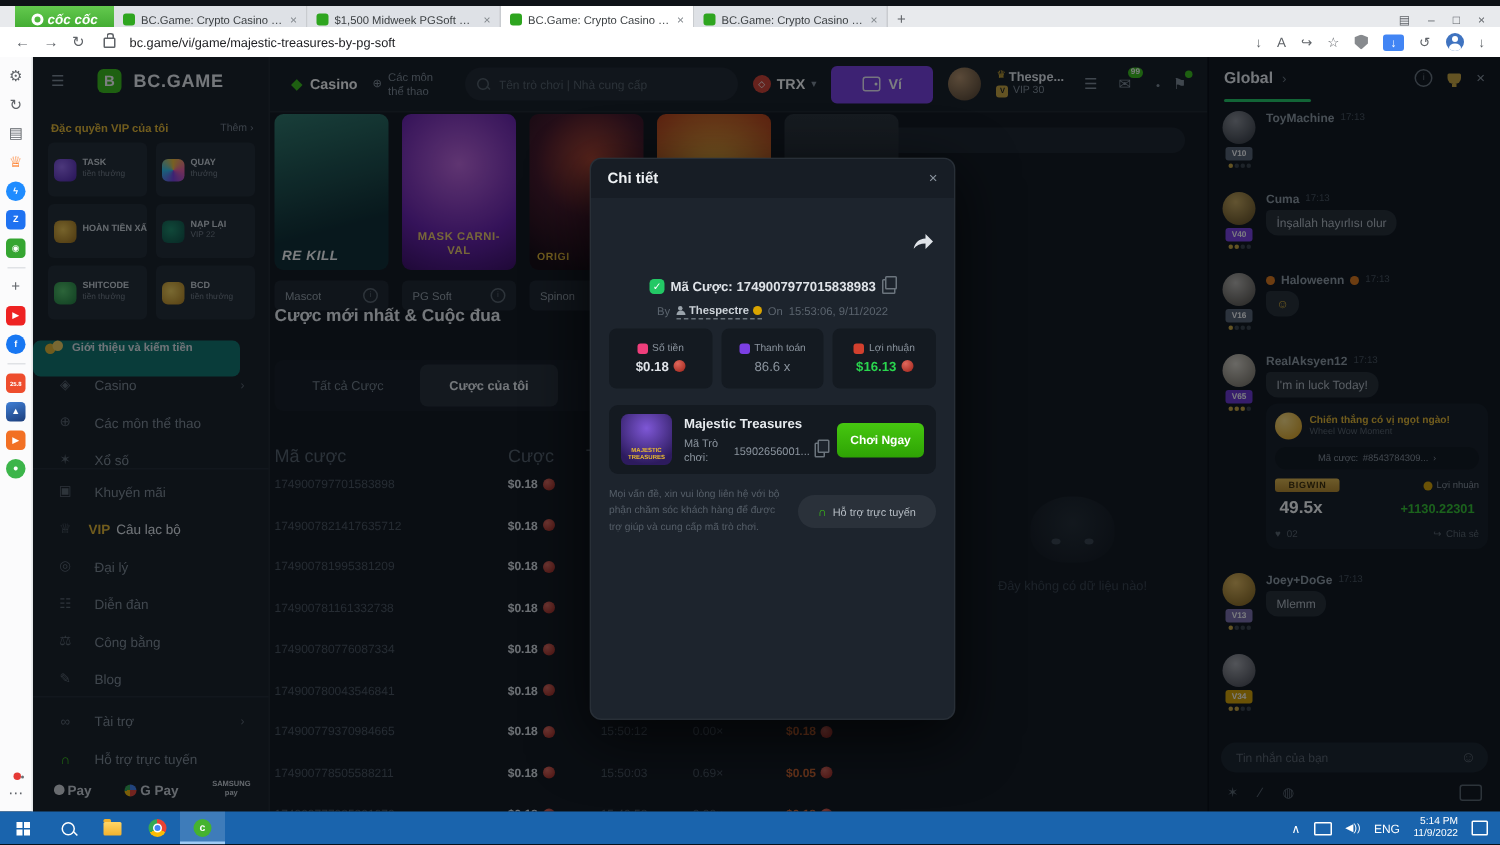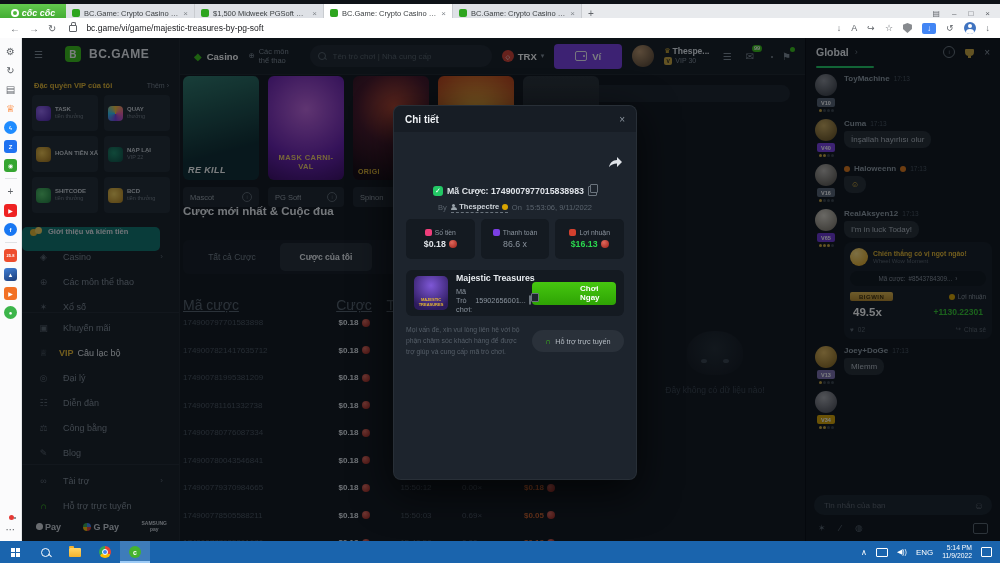--- a/index.html
+++ b/index.html
@@ -1,19 +1,19 @@
 <!DOCTYPE html>
 <html><head>
 <meta charset="utf-8">
 <style>
   html,body{margin:0;padding:0;background:#000;}
   .screen{position:relative;width:1000px;height:563px;overflow:hidden;background:#0e1217;
     font-family:"Liberation Sans","DejaVu Sans",sans-serif;-webkit-font-smoothing:antialiased;}
   
-  .tabstrip{position:absolute;top:4px;left:0;right:0;height:18px;background:#e8eaed;display:flex;align-items:stretch;}
+  .tabstrip{position:absolute;top:4px;left:0;right:0;height:18px;background:#e8eaed;display:flex;align-items:stretch;padding-left:10px;}
   .brand{width:66px;background:linear-gradient(180deg,#63c94e,#3ba52c);color:#fff;font-weight:bold;font-size:9px;
     display:flex;align-items:center;justify-content:center;gap:3px;font-style:italic;}
   .brand .bdot{width:8px;height:8px;border:2px solid #fff;border-radius:50%;box-sizing:border-box;}
   .tab{width:116px;display:flex;align-items:center;gap:4px;padding:0 6px;font-size:7.5px;color:#3c4043;
     background:#dee1e6;border-right:1px solid #c9ccd0;}
   .tab.active{background:#ffffff;}
   .fav{width:8px;height:8px;background:#2ea51f;border-radius:2px;flex:none;}
   .tab .t{white-space:nowrap;overflow:hidden;text-overflow:ellipsis;flex:1;}
   .tab .x{color:#80868b;font-size:8px;}
   .newtab{width:18px;display:flex;align-items:center;justify-content:center;color:#5f6368;font-size:10px;}
@@ -121,21 +121,21 @@
   .t5{background:linear-gradient(180deg,#2a3037,#171b21);}
   .chips{position:absolute;top:112px;left:3px;display:flex;gap:9px;}
   .chip{width:76px;height:20px;background:#1f252d;border-radius:4px;display:flex;align-items:center;justify-content:space-between;padding:0 7px;box-sizing:border-box;}
   .chip .n{font-size:7.5px;color:#99a2ab;white-space:nowrap;overflow:hidden;}
   .chip .i{width:8px;height:8px;border:1px solid #5b646e;border-radius:50%;color:#5b646e;font-size:5.5px;display:flex;align-items:center;justify-content:center;flex:none;}
   .betstitle{position:absolute;top:130px;left:3px;font-size:11.5px;font-weight:bold;color:#eef1f4;}
   .btabs{position:absolute;top:165px;left:3px;display:flex;background:#161b22;border-radius:6px;padding:3px;gap:2px;}
   .btab{min-width:76px;height:28px;display:flex;align-items:center;justify-content:center;font-size:8.5px;color:#77818c;padding:0 8px;border-radius:5px;white-space:nowrap;}
   .btab.active{background:#262d36;color:#eef1f4;font-weight:bold;}
   .thead,.trow{display:grid;grid-template-columns:140px 62px 62px 50px 58px;align-items:center;}
-  .thead{position:absolute;top:222px;left:3px;width:372px;font-size:14px;color:#57616b;text-decoration:underline;}
+  .thead{position:absolute;top:222px;left:3px;width:372px;font-size:12px;color:#57616b;}
   .thead .c2,.trow .c-bet{text-align:center;}
   .rows{position:absolute;top:234px;left:3px;width:372px;}
   .trow{height:27.5px;font-size:8px;}
   .c-id{color:#4b545e;overflow:hidden;white-space:nowrap;}
   .c-bet{color:#dfe3e8;font-weight:bold;display:flex;align-items:center;justify-content:center;gap:3px;}
   .c-bet::after{content:'';width:8px;height:8px;border-radius:50%;background:radial-gradient(circle at 35% 30%,#e0685c,#9c2017);}
   .c-time{color:#4b545e;text-align:center;}
   .c-mult{color:#4b545e;text-align:center;}
   .c-profit{color:#d2622a;font-weight:bold;display:flex;justify-content:flex-end;align-items:center;gap:3px;}
   .c-profit:not(:empty)::after{content:'';width:8px;height:8px;border-radius:50%;background:radial-gradient(circle at 35% 30%,#e0685c,#9c2017);}
@@ -148,21 +148,21 @@
   .chat{position:absolute;right:0;top:0;width:195px;height:503px;background:#0f141b;border-left:1px solid #070a0f;display:flex;flex-direction:column;box-sizing:border-box;}
   .chead{height:28px;display:flex;align-items:center;padding:0 10px;gap:6px;flex:none;}
   .chead .g{font-size:10.5px;font-weight:bold;color:#eef1f4;}
   .chead .arr{color:#6b747d;font-size:9px;}
   .chright{margin-left:auto;display:flex;gap:10px;align-items:center;}
   .circi{width:10px;height:10px;border:1px solid #6b747d;border-radius:50%;color:#6b747d;font-size:6px;display:flex;align-items:center;justify-content:center;}
   .troph{width:9px;height:7px;background:#caa53d;border-radius:1px 1px 4px 4px;position:relative;}
   .troph::after{content:'';position:absolute;left:3px;top:7px;width:3px;height:2px;background:#caa53d;}
   .cx{color:#8b949e;font-size:10px;}
   .cprog{height:2px;background:#23c865;width:58px;margin-left:10px;border-radius:1px;flex:none;}
-  .msgs{flex:1;padding:6px 8px;display:flex;flex-direction:column;gap:7px;overflow:hidden;}
+  .msgs{flex:1;padding:6px 8px;display:flex;flex-direction:column;gap:16px;overflow:hidden;}
   .msg{display:flex;gap:6px;}
   .mava{width:24px;flex:none;display:flex;flex-direction:column;align-items:center;gap:2px;}
   .av{width:22px;height:22px;border-radius:50%;flex:none;}
   .badge{min-width:18px;height:9px;border-radius:2px;font-size:5.5px;font-weight:bold;color:#fff;display:flex;align-items:center;justify-content:center;background:#596273;}
   .pips{display:flex;gap:1px;}
   .pip{width:3px;height:3px;border-radius:50%;background:#3a4149;}
   .pip.g{background:#caa53d;}
   .mbody{flex:1;min-width:0;}
   .mname{display:flex;align-items:center;gap:4px;font-size:8px;font-weight:bold;color:#939da6;}
   .mtime{font-size:6.5px;color:#49525c;font-weight:normal;}
@@ -218,22 +218,22 @@
   .stat .val{font-size:8.8px;font-weight:bold;color:#dfe3e8;display:flex;align-items:center;gap:3px;}
   .val.gray{color:#8b949e;font-weight:normal;}
   .val.green{color:#2ad64e;}
   .val.wcoin::after{content:'';width:8px;height:8px;border-radius:50%;background:radial-gradient(circle at 35% 30%,#e0685c,#9c2017);}
   .mgame{position:absolute;top:164px;left:12px;right:12px;height:46px;background:#141a21;border-radius:6px;display:flex;align-items:center;gap:8px;padding:0 8px;box-sizing:border-box;}
   .gthumb{width:34px;height:34px;border-radius:5px;background:radial-gradient(circle at 50% 28%,#7e57d6,#2d1b5e 80%);position:relative;flex:none;overflow:hidden;}
   .gthumb .tt{position:absolute;left:1px;right:1px;bottom:2px;font-size:4px;color:#e8b931;text-align:center;font-weight:bold;line-height:1.2;}
   .ginfo{flex:1;min-width:0;}
   .gname{font-size:8.8px;font-weight:bold;color:#e6eaee;white-space:nowrap;}
   .gid{display:flex;align-items:center;gap:3px;font-size:7.3px;color:#8b949e;margin-top:4px;}
-  .playbtn{width:36px;height:23px;background:linear-gradient(180deg,#46c710,#2ea304);border-radius:4px;color:#fff;font-weight:bold;font-size:8px;
-    display:flex;align-items:center;justify-content:center;flex:none;padding-left:48px;}
+  .playbtn{width:58px;height:23px;background:linear-gradient(180deg,#46c710,#2ea304);border-radius:4px;color:#fff;font-weight:bold;font-size:8px;
+    display:flex;align-items:center;justify-content:center;flex:none;}
   .mhelp{position:absolute;top:219px;left:12px;right:12px;display:flex;gap:8px;align-items:flex-start;}
   .mhelp p{flex:1;font-size:6.8px;color:#565f69;line-height:1.6;margin:0;}
   .supbtn{width:92px;height:22px;background:#2a313a;border-radius:11px;display:flex;align-items:center;justify-content:center;gap:4px;font-size:7.3px;color:#b6bdc4;flex:none;margin-top:5px;}
   .hset{color:#3bc117;font-weight:bold;font-size:8px;}
   
   .taskbar{position:absolute;left:0;right:0;bottom:0;height:22px;background:#1a64ad;display:flex;align-items:center;z-index:60;}
   .tbbtn{width:30px;height:100%;display:flex;align-items:center;justify-content:center;}
   .winlogo{display:grid;grid-template-columns:4px 4px;grid-gap:1px;}
   .winlogo i{width:4px;height:4px;background:#fff;display:block;}
   .mag2{width:7px;height:7px;border:1.4px solid #fff;border-radius:50%;position:relative;}

